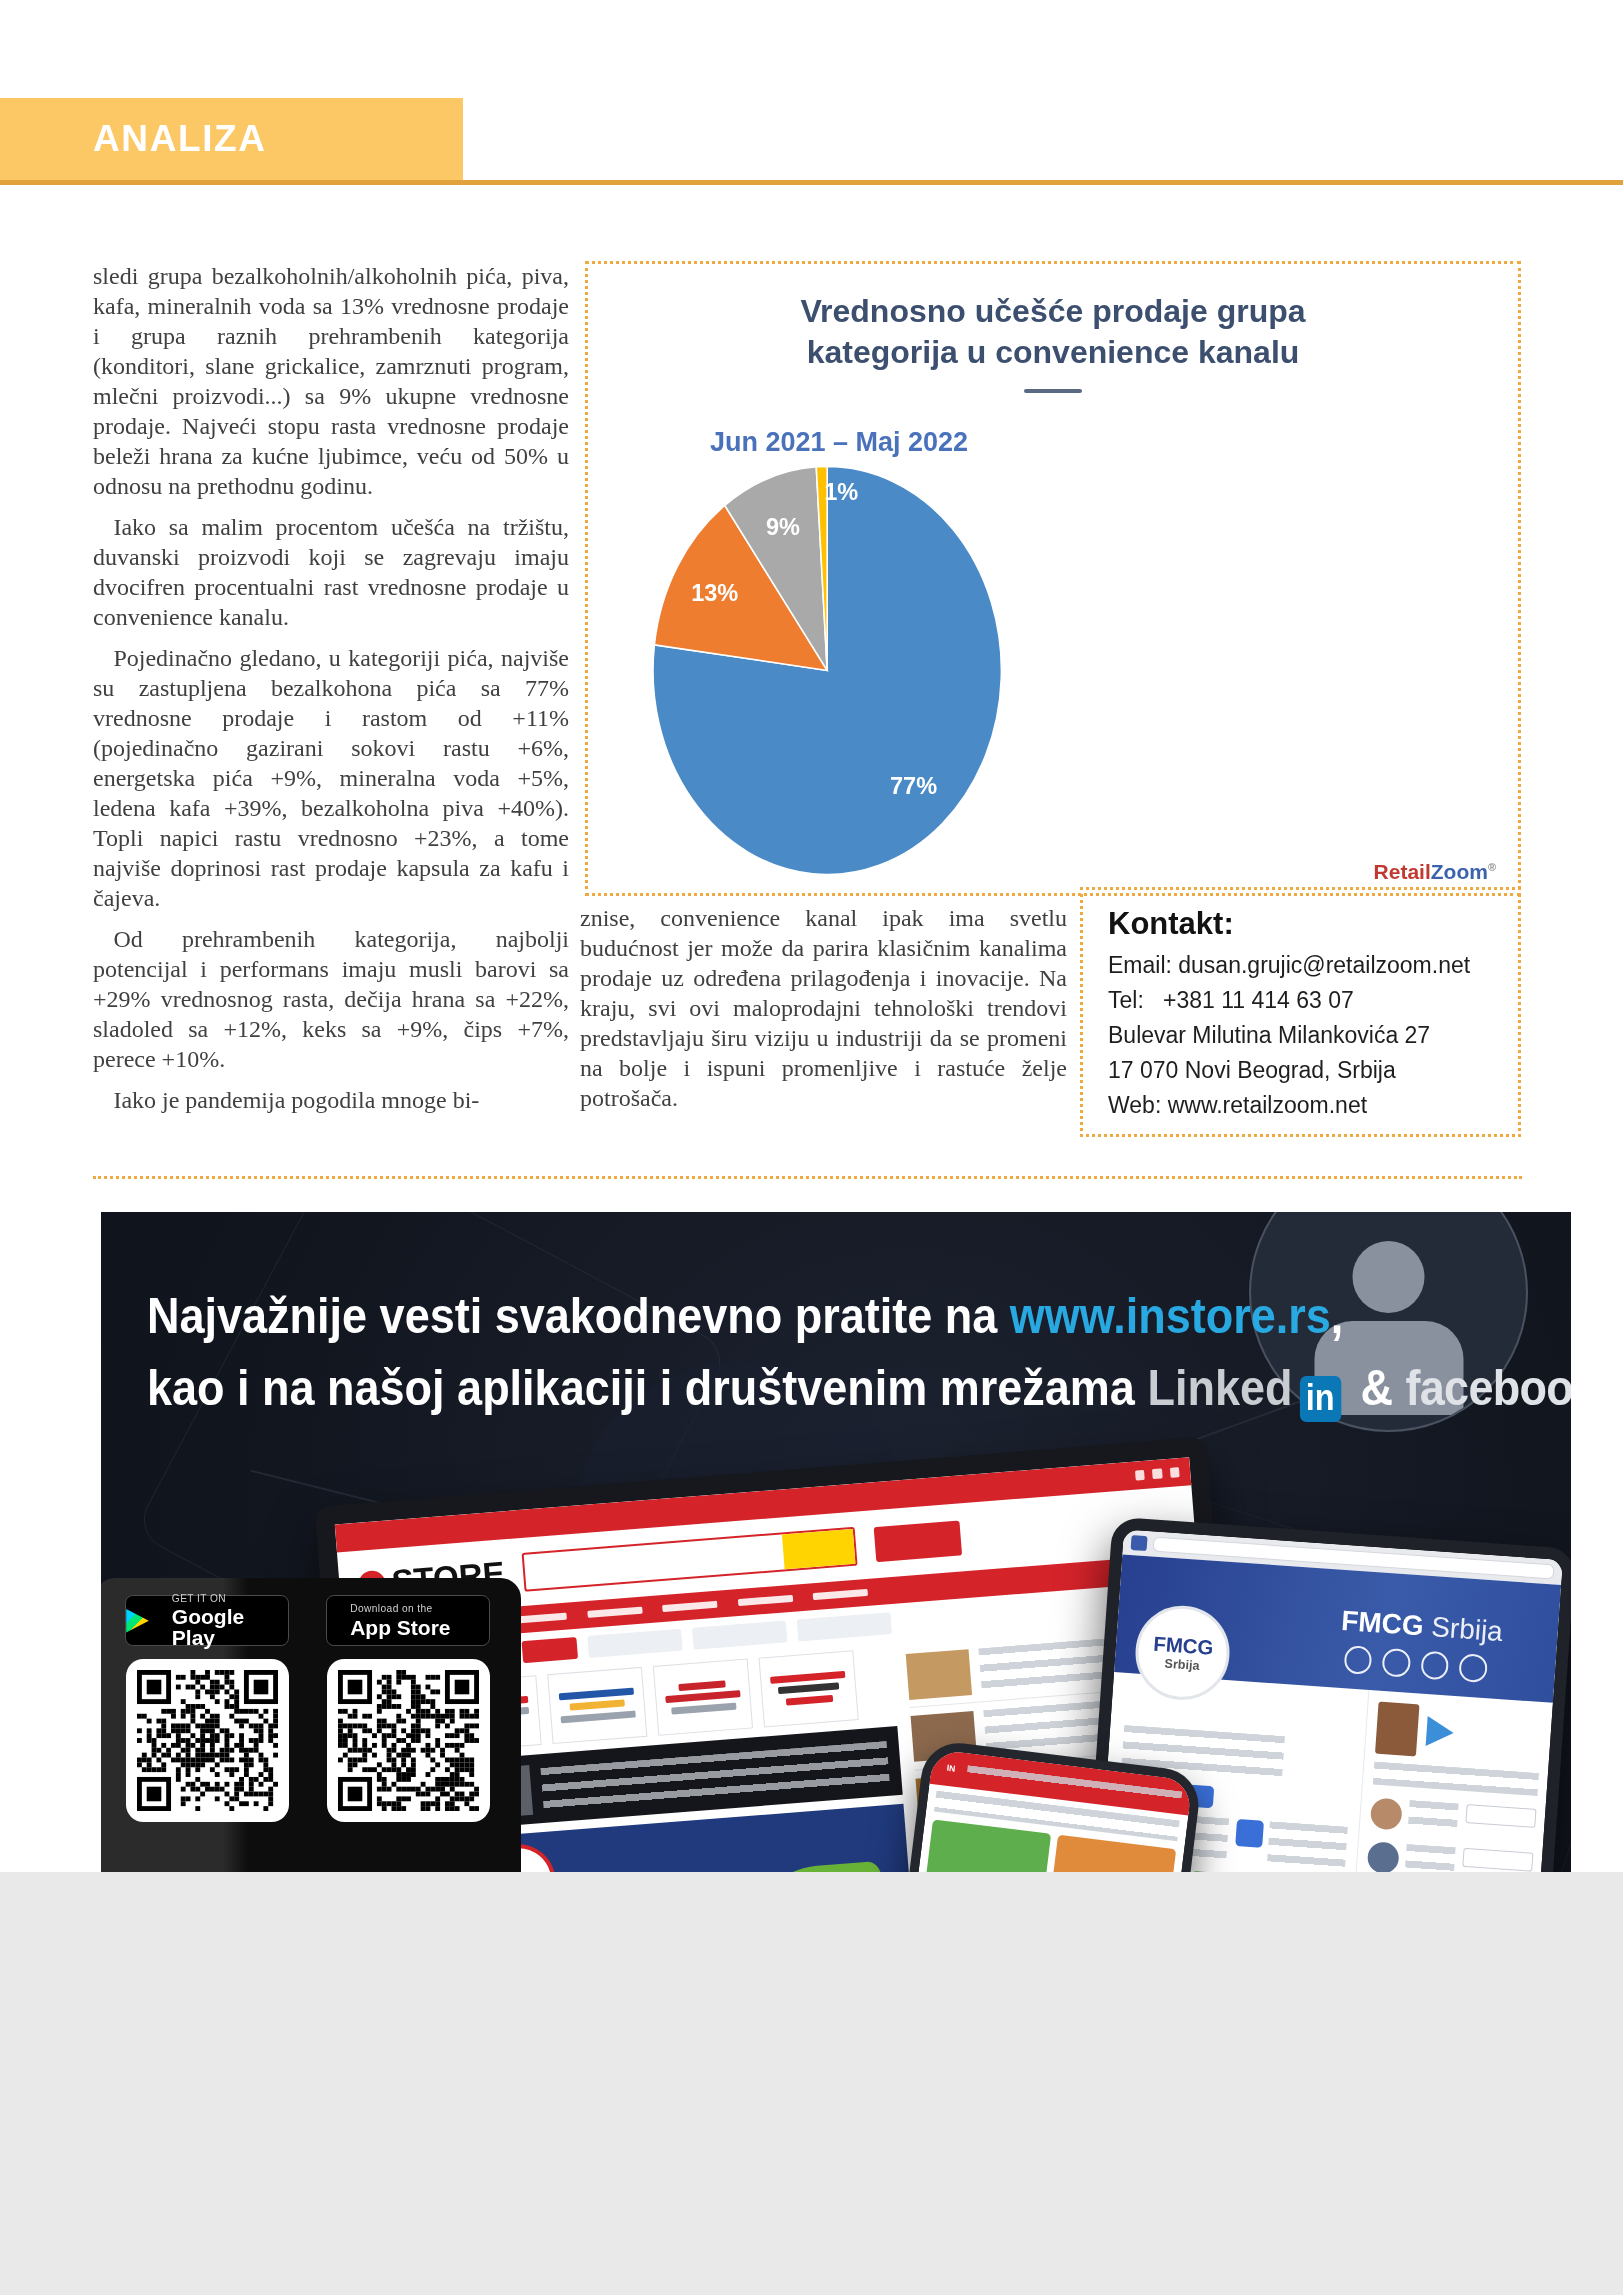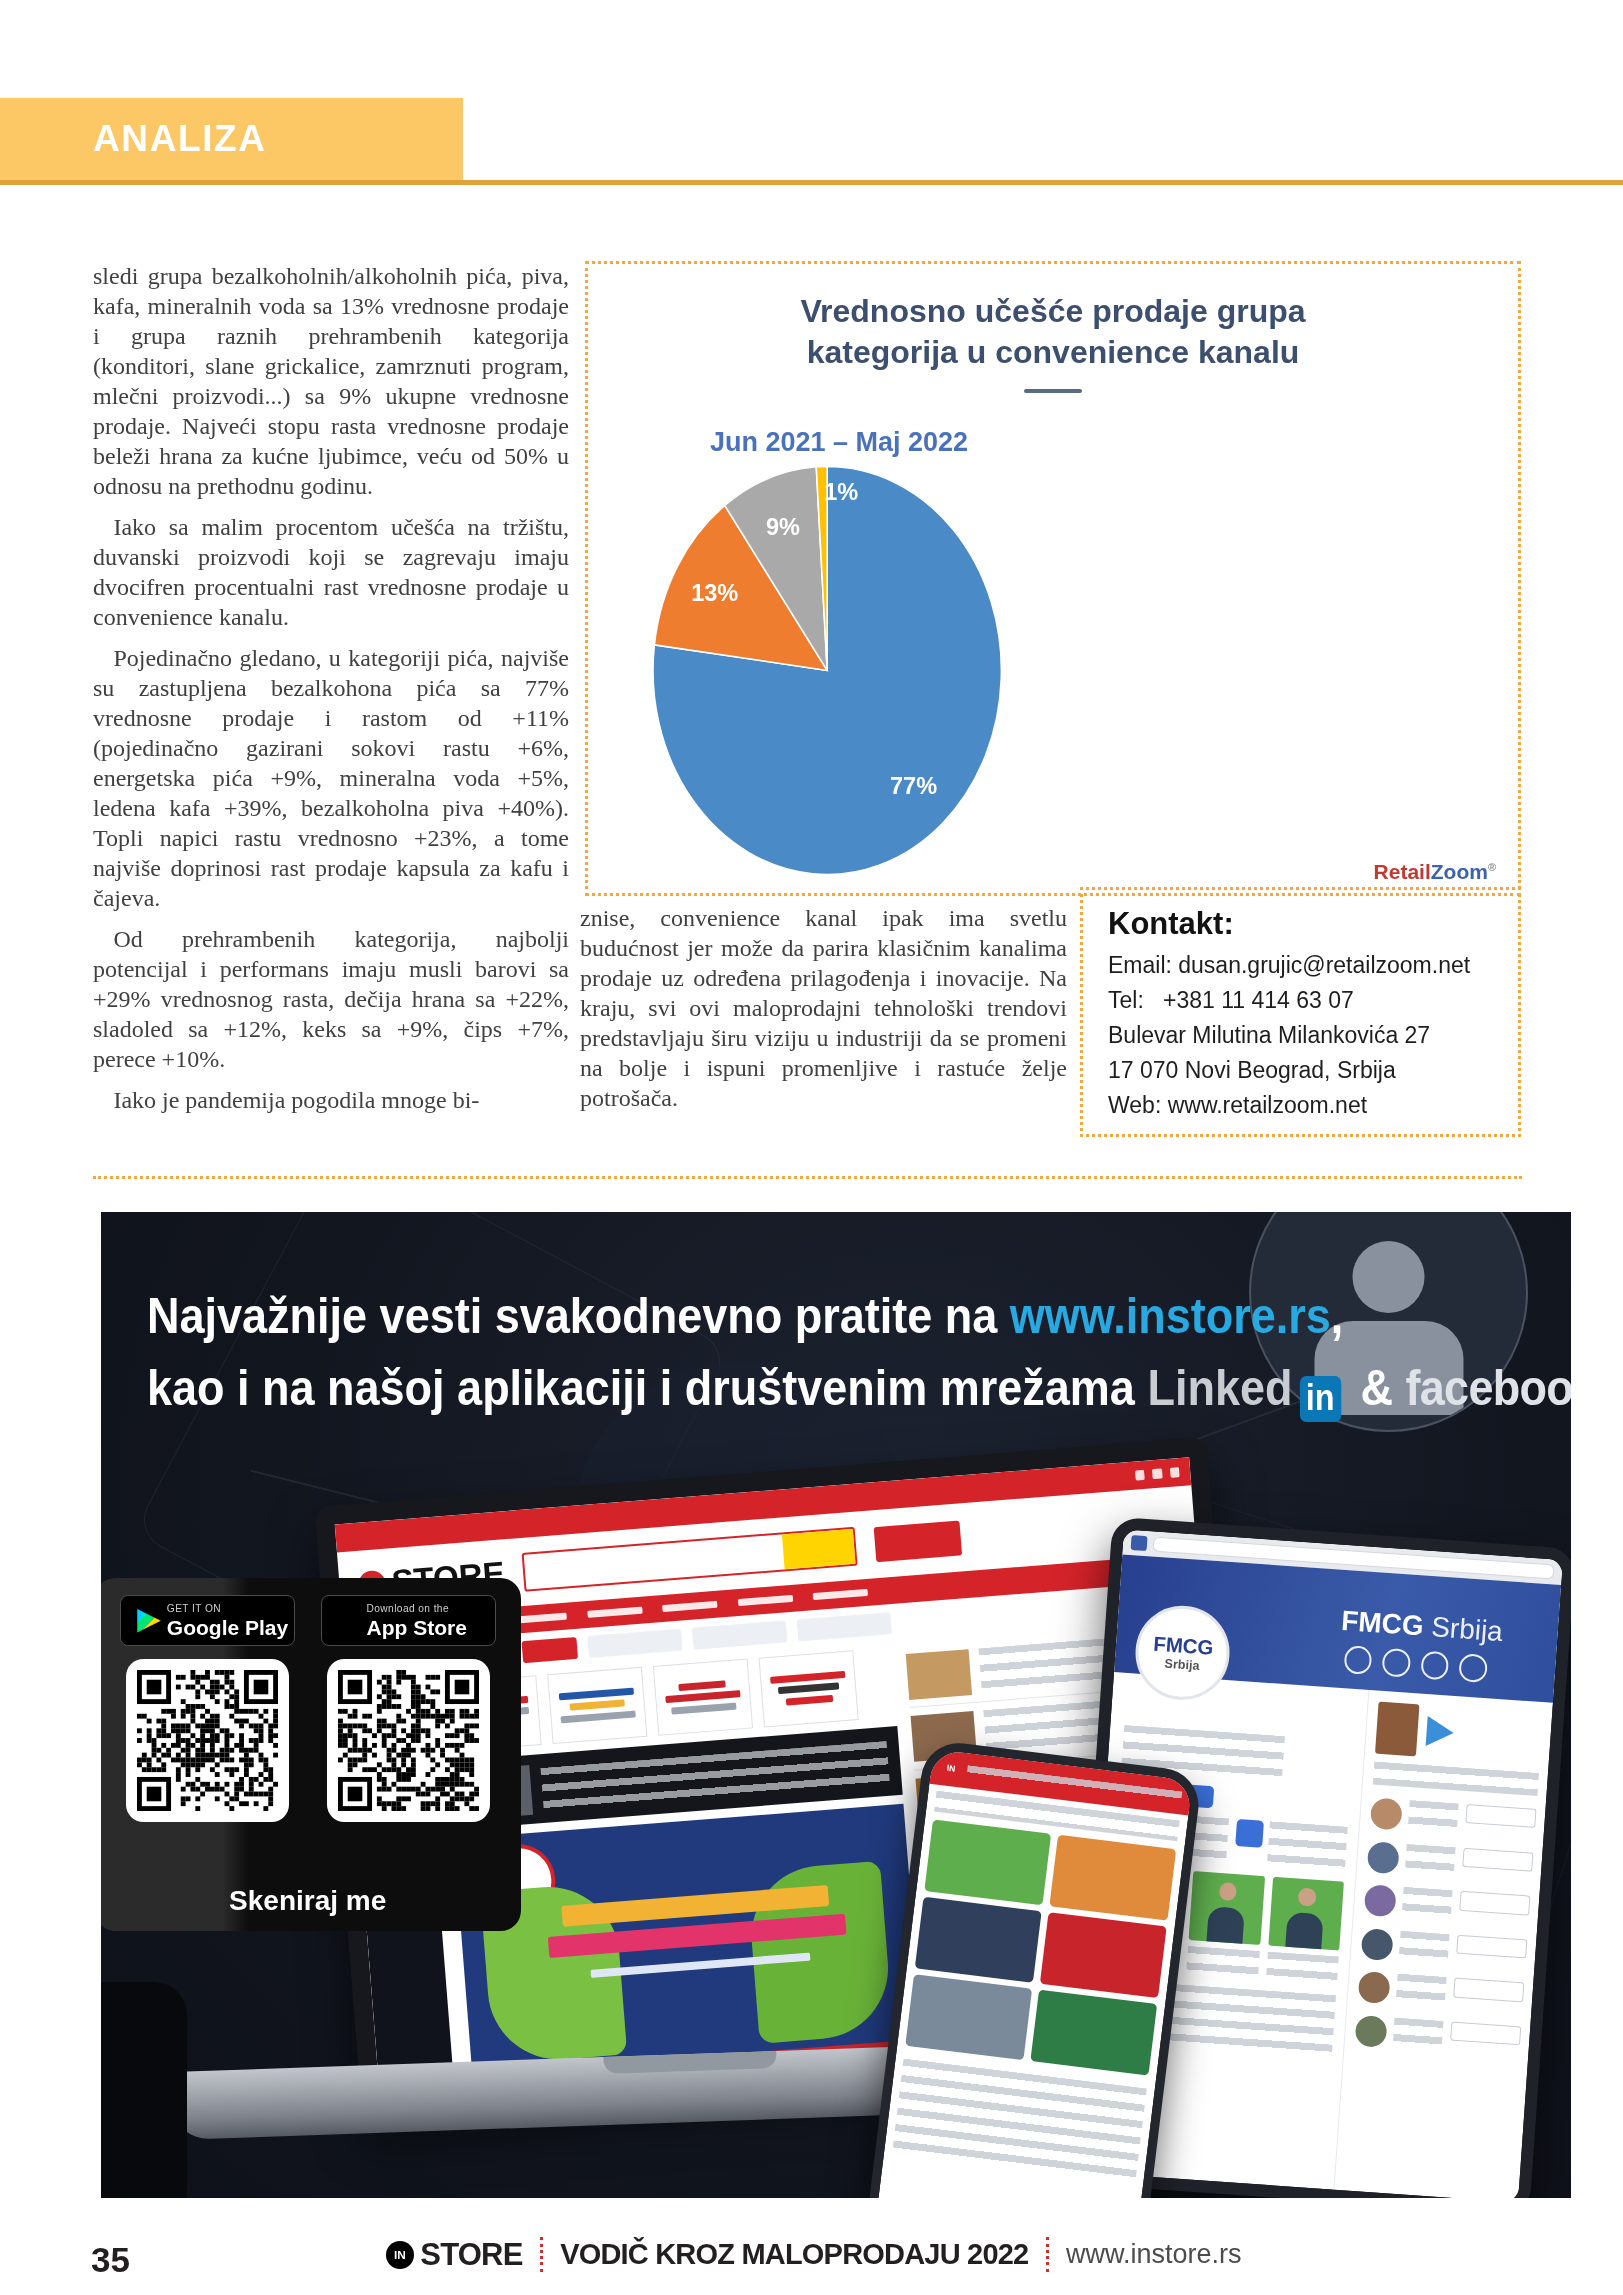--- a/index.html
+++ b/index.html
@@ -1,16 +1,16 @@
 <!DOCTYPE html>
 <html style="font-size:12.6px"><head>
 <meta charset="utf-8">
 <style>
   html,body{margin:0;padding:0;background:#e9e9e9;}
-  .page{position:relative;width:1623px;height:2295px;background:#ffffff;overflow:hidden;
+  .page{position:relative;width:1623px;height:1872px;background:#ffffff;overflow:hidden;
         font-family:"Liberation Sans",sans-serif;}
 
   
   .band{position:absolute;left:0;top:98px;width:463px;height:82px;background:#fcc765;
         display:flex;align-items:center;}
   .band-title{color:#fff;font-size:37px;font-weight:800;letter-spacing:1.6px;padding-left:93px;}
   .band-rule{position:absolute;left:0;top:180px;width:100%;height:4.7px;background:#e2a23b;}
 
   
   .serif{font-family:"Liberation Serif",serif;color:#404040;font-size:24px;line-height:30px;
@@ -76,21 +76,21 @@
   .li-box{display:inline-block;width:46px;height:46px;background:#0a78b6;border-radius:7px;
           color:#fff;text-align:center;line-height:44px;font-size:36px;margin:0 7.9px;
           vertical-align:-4.7px;}
   .fb-word{color:#dfe2e6;letter-spacing:-0.8px;}
 
   .qr-panel{position:absolute;left:-6.3px;top:366px;width:426px;height:353px;z-index:10;
             background:linear-gradient(90deg,#2b2b2b 0 30%,#0d0d0d 36%);border-radius:20.4px;}
   .qr-cols{display:flex;justify-content:center;gap:35px;padding-top:17.3px;}
   .qr-col{width:166px;display:flex;flex-direction:column;align-items:center;}
   .store-badge{width:162px;height:49px;background:#000;border:1.6px solid #4b4b4b;border-radius:7.9px;
-               display:flex;align-items:center;justify-content:center;gap:6px;padding-left:11px;}
+               display:flex;align-items:center;gap:23px;}
   .badge-texts{display:flex;flex-direction:column;line-height:1;}
   .badge-small{color:#cfcfcf;font-size:10.2px;letter-spacing:0.4px;}
   .badge-big{color:#fff;font-size:21px;font-weight:700;margin-top:2.4px;}
   .gp-wrap{width:23.6px;height:23.6px;background:linear-gradient(135deg,#00d2ff 0 30%,#00e676 30% 55%,#ffd500 55% 75%,#ff3a44 75% 100%);
            clip-path:polygon(0 0,100% 50%,0 100%);}
   .as-icon{color:#fff;font-size:28px;line-height:1;}
   .qr{width:163px;height:163px;background:#fff;border-radius:17.3px;margin-top:12.6px;
       display:flex;align-items:center;justify-content:center;}
   .scan-label{position:absolute;left:0;right:0;bottom:14px;text-align:center;color:#fff;
               font-weight:700;font-size:28px;}

